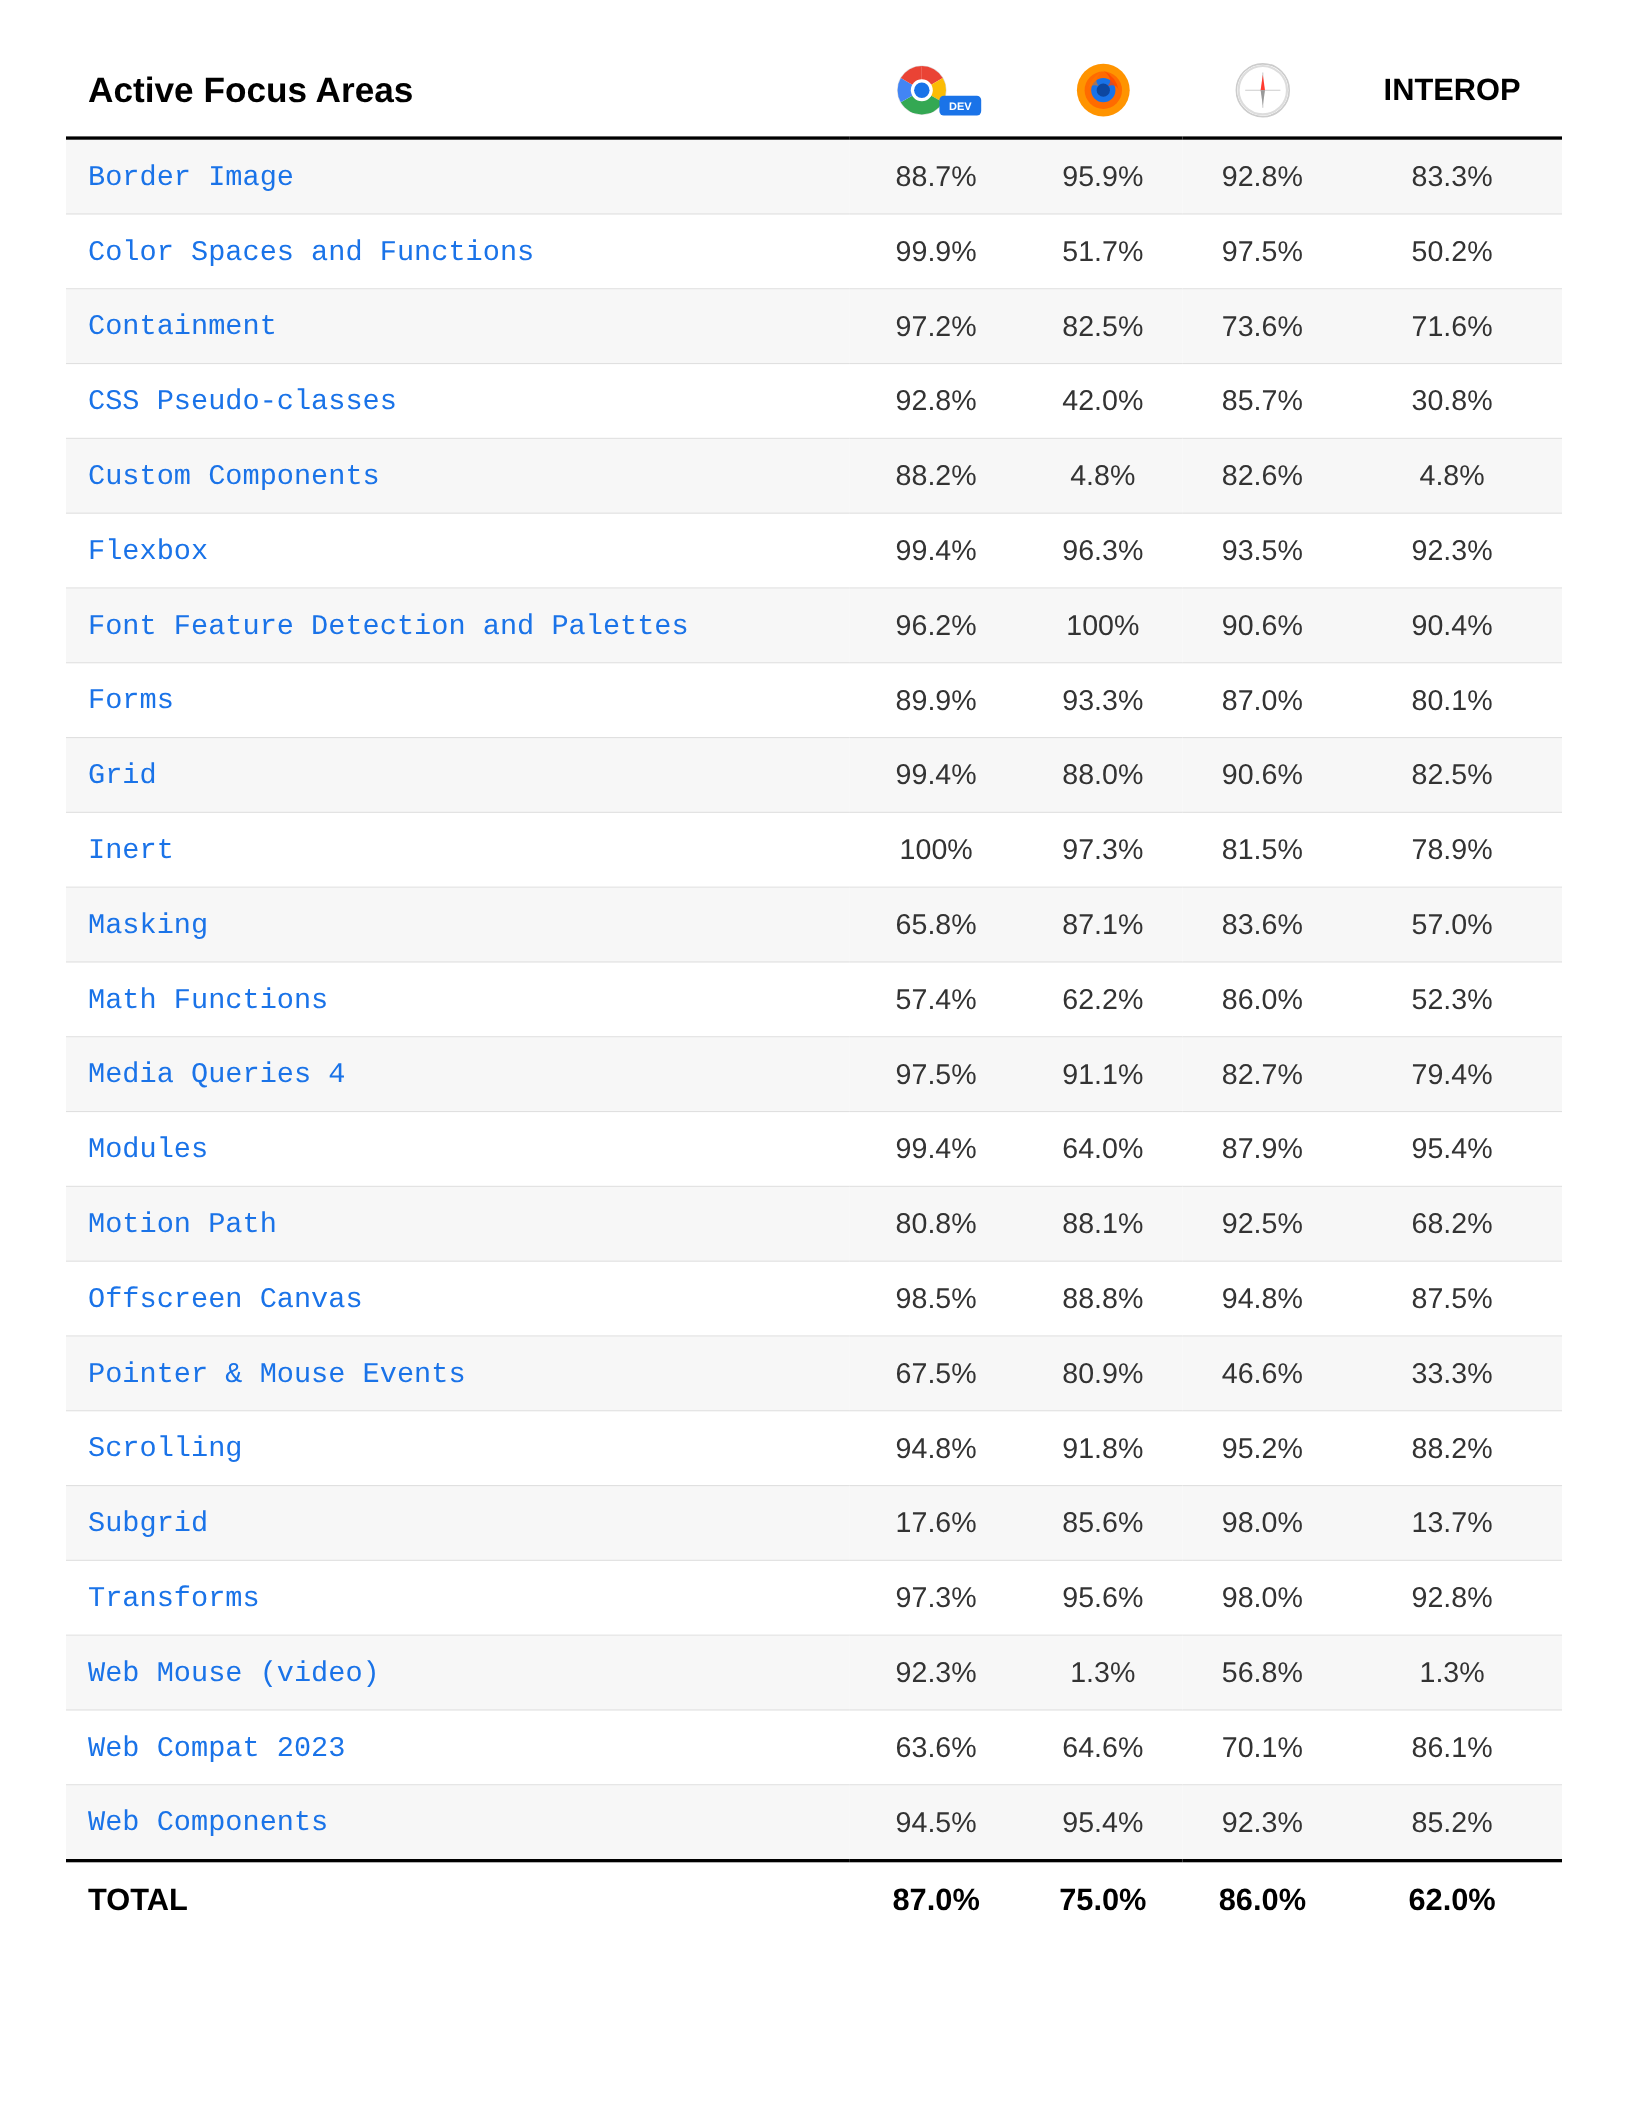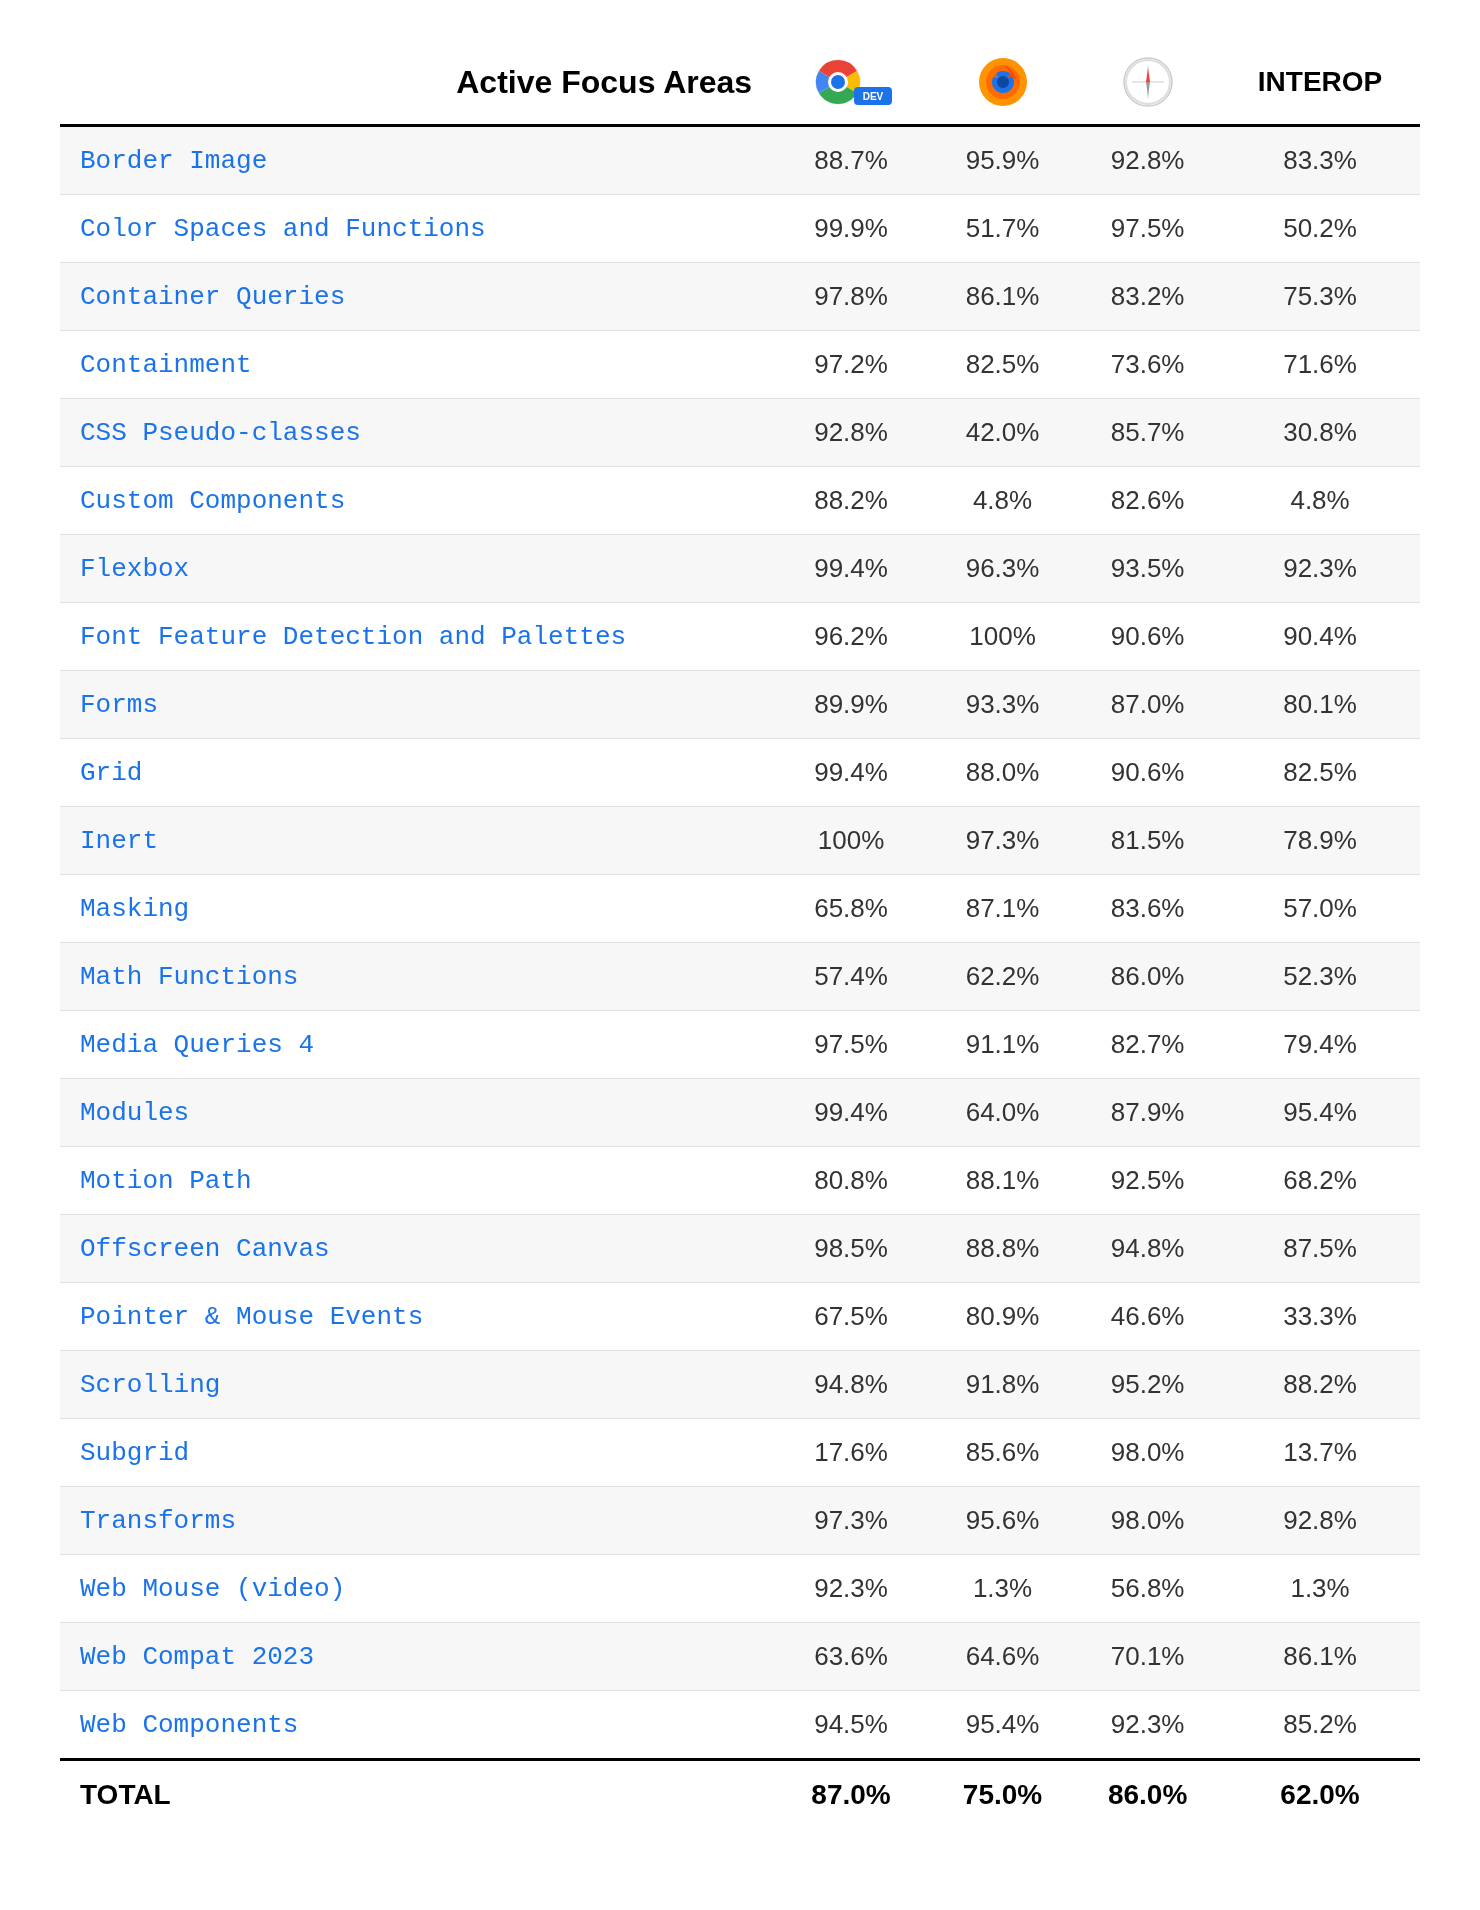--- a/index.html
+++ b/index.html
@@ -20,21 +20,21 @@
     }
     thead th {
       padding: 16px 20px;
       font-size: 28px;
       font-weight: 700;
       color: #000;
       text-align: center;
       border-bottom: 3px solid #000;
     }
     thead th.col-name {
-      text-align: right;
+      text-align: left;
       font-size: 32px;
     }
     tbody tr {
       border-bottom: 1px solid #e0e0e0;
     }
     tbody tr:nth-child(odd) {
       background: #f7f7f7;
     }
     tbody tr:nth-child(even) {
       background: #ffffff;
@@ -141,27 +141,20 @@
         <td>83.3%</td>
       </tr>
       <tr>
         <td class="col-name">Color Spaces and Functions</td>
         <td>99.9%</td>
         <td>51.7%</td>
         <td>97.5%</td>
         <td>50.2%</td>
       </tr>
       <tr>
-        <td class="col-name">Container Queries</td>
-        <td>97.8%</td>
-        <td>86.1%</td>
-        <td>83.2%</td>
-        <td>75.3%</td>
-      </tr>
-      <tr>
         <td class="col-name">Containment</td>
         <td>97.2%</td>
         <td>82.5%</td>
         <td>73.6%</td>
         <td>71.6%</td>
       </tr>
       <tr>
         <td class="col-name">CSS Pseudo-classes</td>
         <td>92.8%</td>
         <td>42.0%</td>

